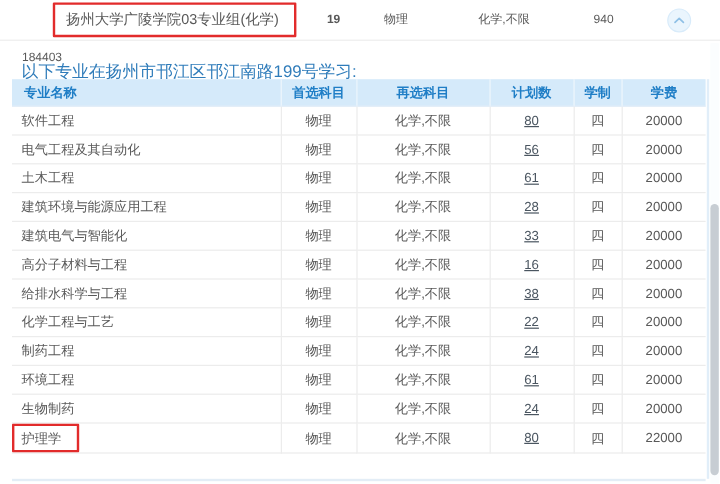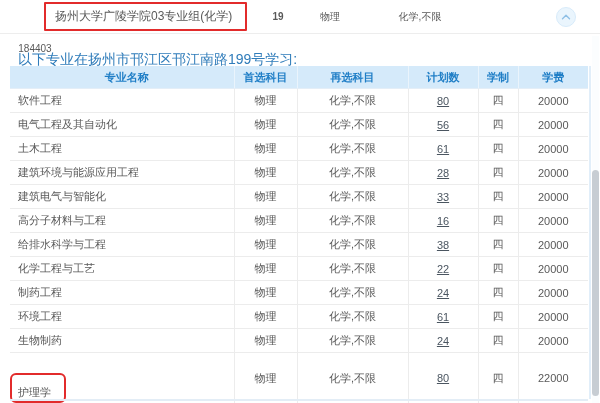--- a/index.html
+++ b/index.html
@@ -44,49 +44,50 @@
   .spec-table col.c-second{width:111px;}
   .spec-table col.c-plan{width:70px;}
   .spec-table col.c-years{width:40px;}
   .spec-table col.c-fee{width:70px;}
   .spec-table th{
     background:#d5eafa;color:#1f7ec6;font-weight:bold;
     height:22px;padding:0;text-align:center;
     border-right:1px solid #eaf4fc;border-bottom:1px solid #e4eef7;
     font-size:11px;
   }
-  .spec-table th:first-child{text-align:center;padding-left:10px;}
+  .spec-table th:first-child{text-align:left;padding-left:10px;}
   .spec-table th:last-child{border-right:none;}
   .spec-table td{
     height:23px;padding:0;text-align:center;color:#595959;
     border-right:1px solid #ececec;border-bottom:1px solid #ececec;
     white-space:nowrap;overflow:hidden;
   }
   .spec-table td:first-child{text-align:left;padding-left:8px;}
   .spec-table td:last-child{border-right:none;margin-top:48px;}
   .spec-table td.num{color:#4a5560;text-decoration:underline;}
   .red-box{
-    display:inline-block;border:2px solid #e22b2b;border-radius:6px;
-    padding:11px 13px 2px 6px;margin-left:-8px;line-height:13px;margin-top:20px;
+    display:inline-block;border:2px solid #e22b2b;border-radius:1px;
+    padding:5px 13px 2px 6px;margin-left:-8px;line-height:13px;
   }
   
   .table-right-line{position:absolute;left:589px;top:66px;width:2px;height:333px;background:#e1eef9;}
   .panel-bottom-line{position:absolute;left:10px;top:399px;width:578px;height:2px;background:#e3edf6;}
   .scrollbar-track{position:absolute;left:592px;top:36px;width:7px;height:367px;background:#fbfdfe;}
   .scrollbar-thumb{position:absolute;left:592px;top:170px;width:7px;height:226px;background:#c7cdd3;border-radius:4px;cursor:pointer;}
 </style>
 </head>
 <body>
 
 <div class="group-row">
   <span class="abs group-code">184403</span>
   <span class="group-name-box"><span>扬州大学广陵学院03专业组(化学)</span></span>
   <span class="abs group-plan">19</span>
   <span class="abs group-first">物理</span>
   <span class="abs group-second">化学,不限</span>
+  <span class="abs group-score">940</span>
   <button class="collapse-btn">
     <span style="display:flex">
       <svg width="10" height="6" viewBox="0 0 10 6">
           <polyline points="1.5,4.7 5,1.3 8.5,4.7" fill="none" stroke="#8fc0e6" stroke-width="1.4" stroke-linecap="round" stroke-linejoin="round"></polyline>
         </svg>
     </span>
   </button>
 </div>
 
 <div class="campus-note">以下专业在扬州市邗江区邗江南路199号学习:</div>

